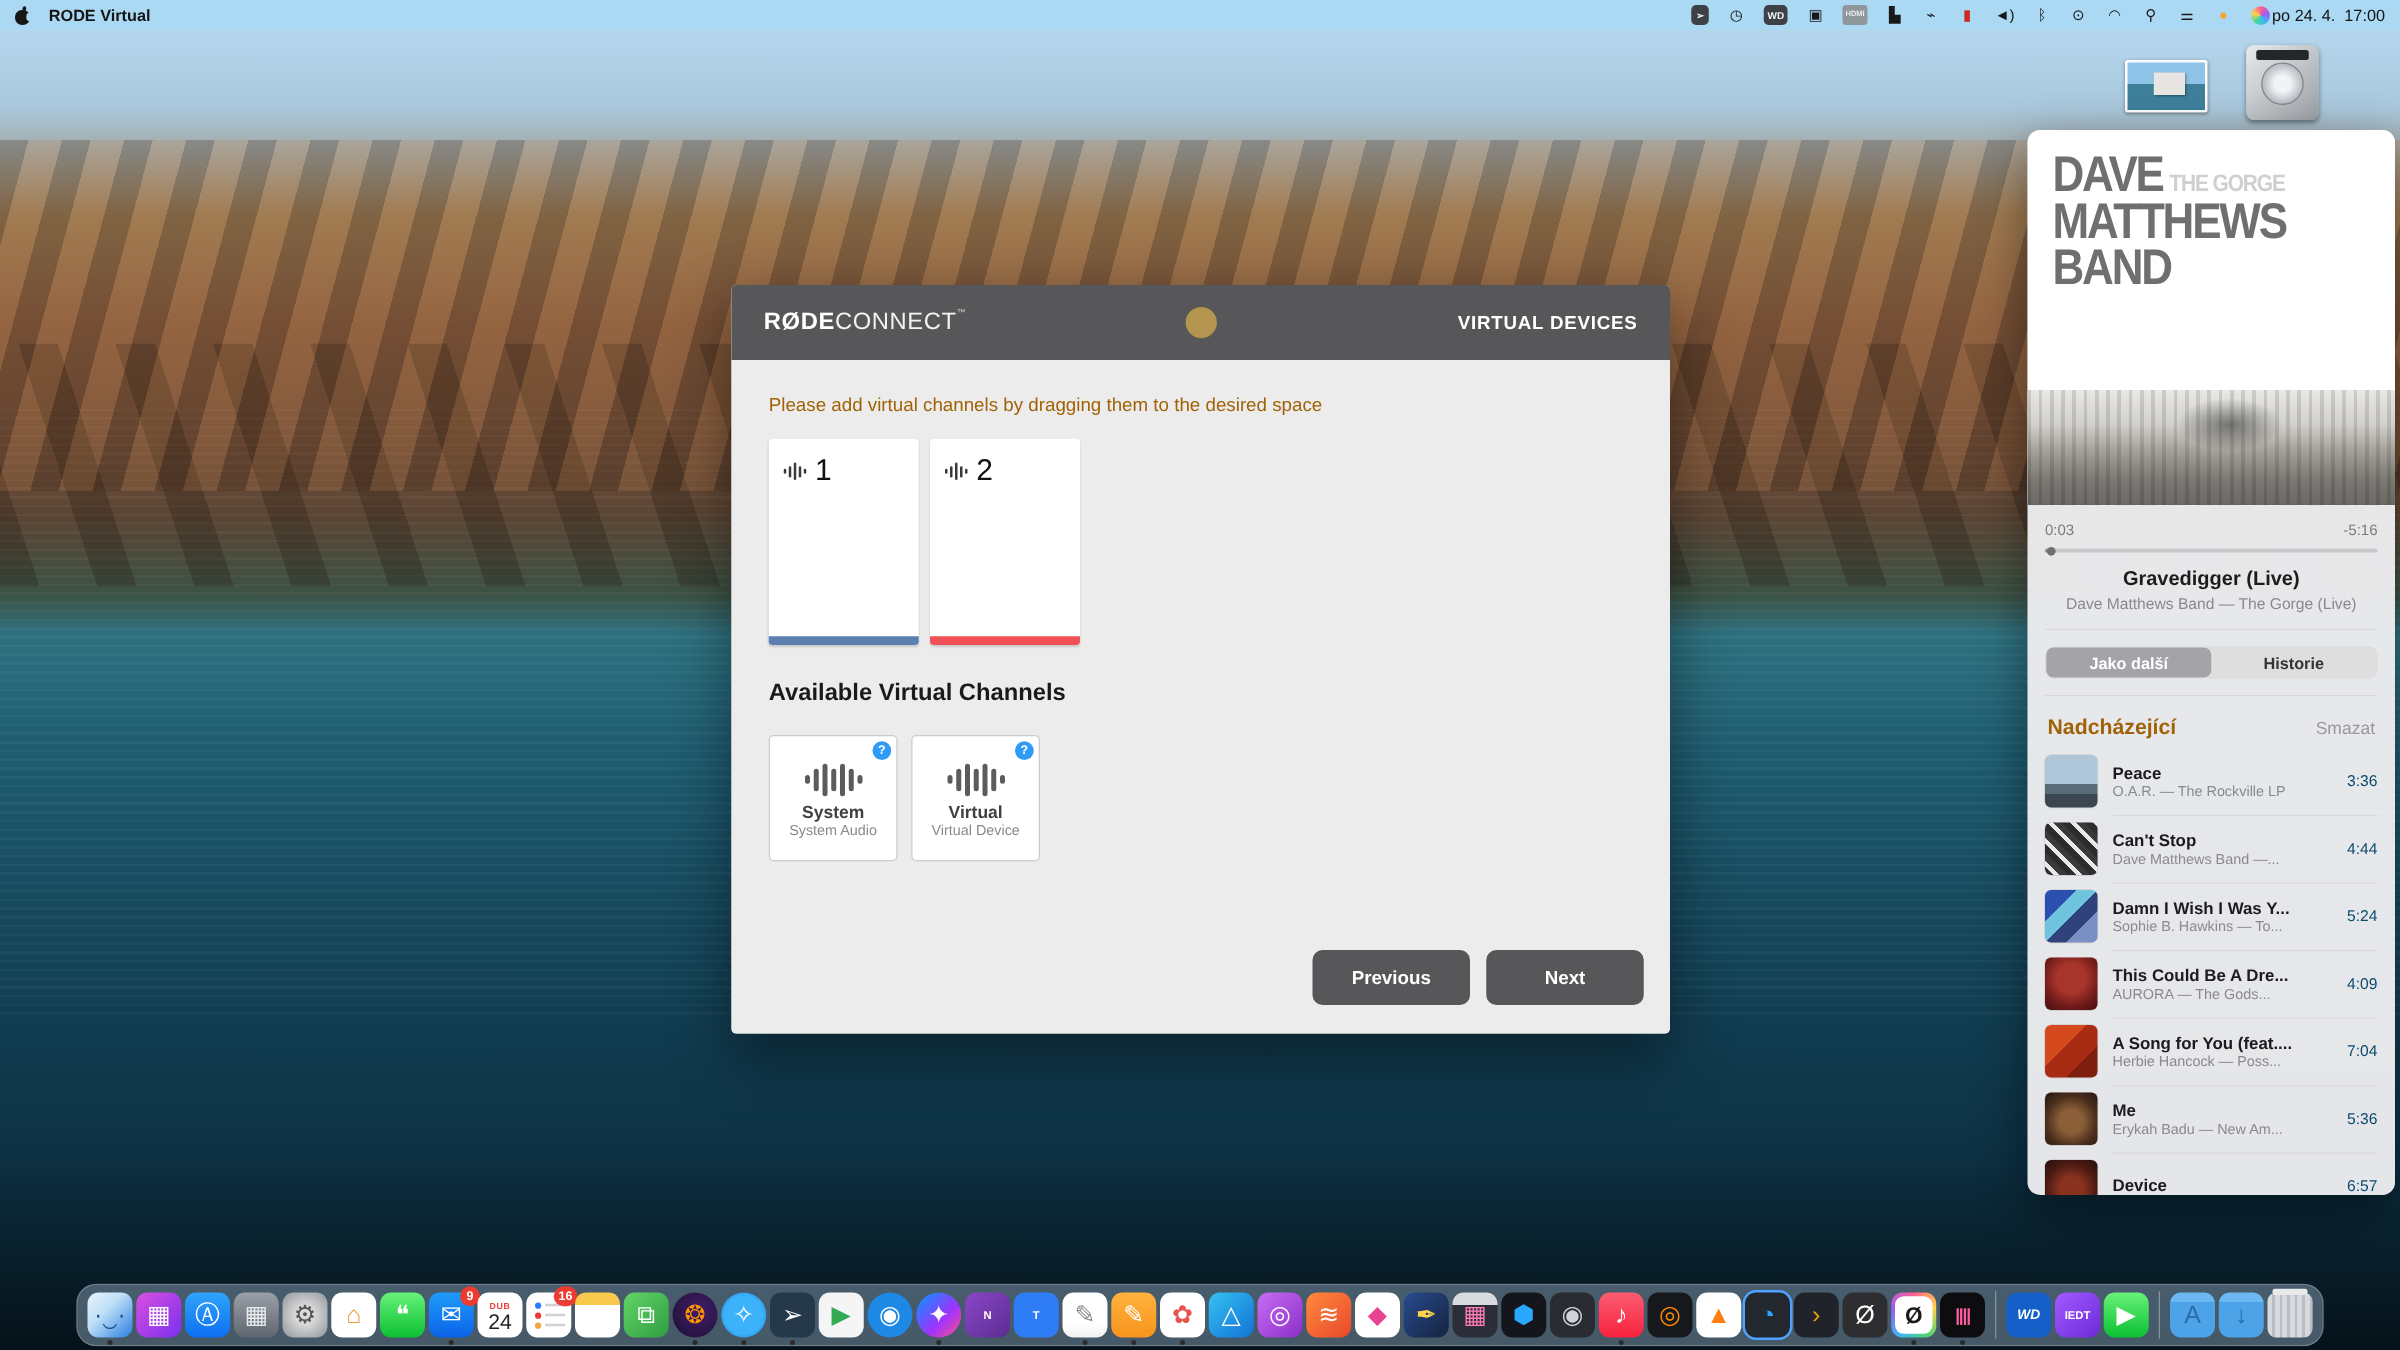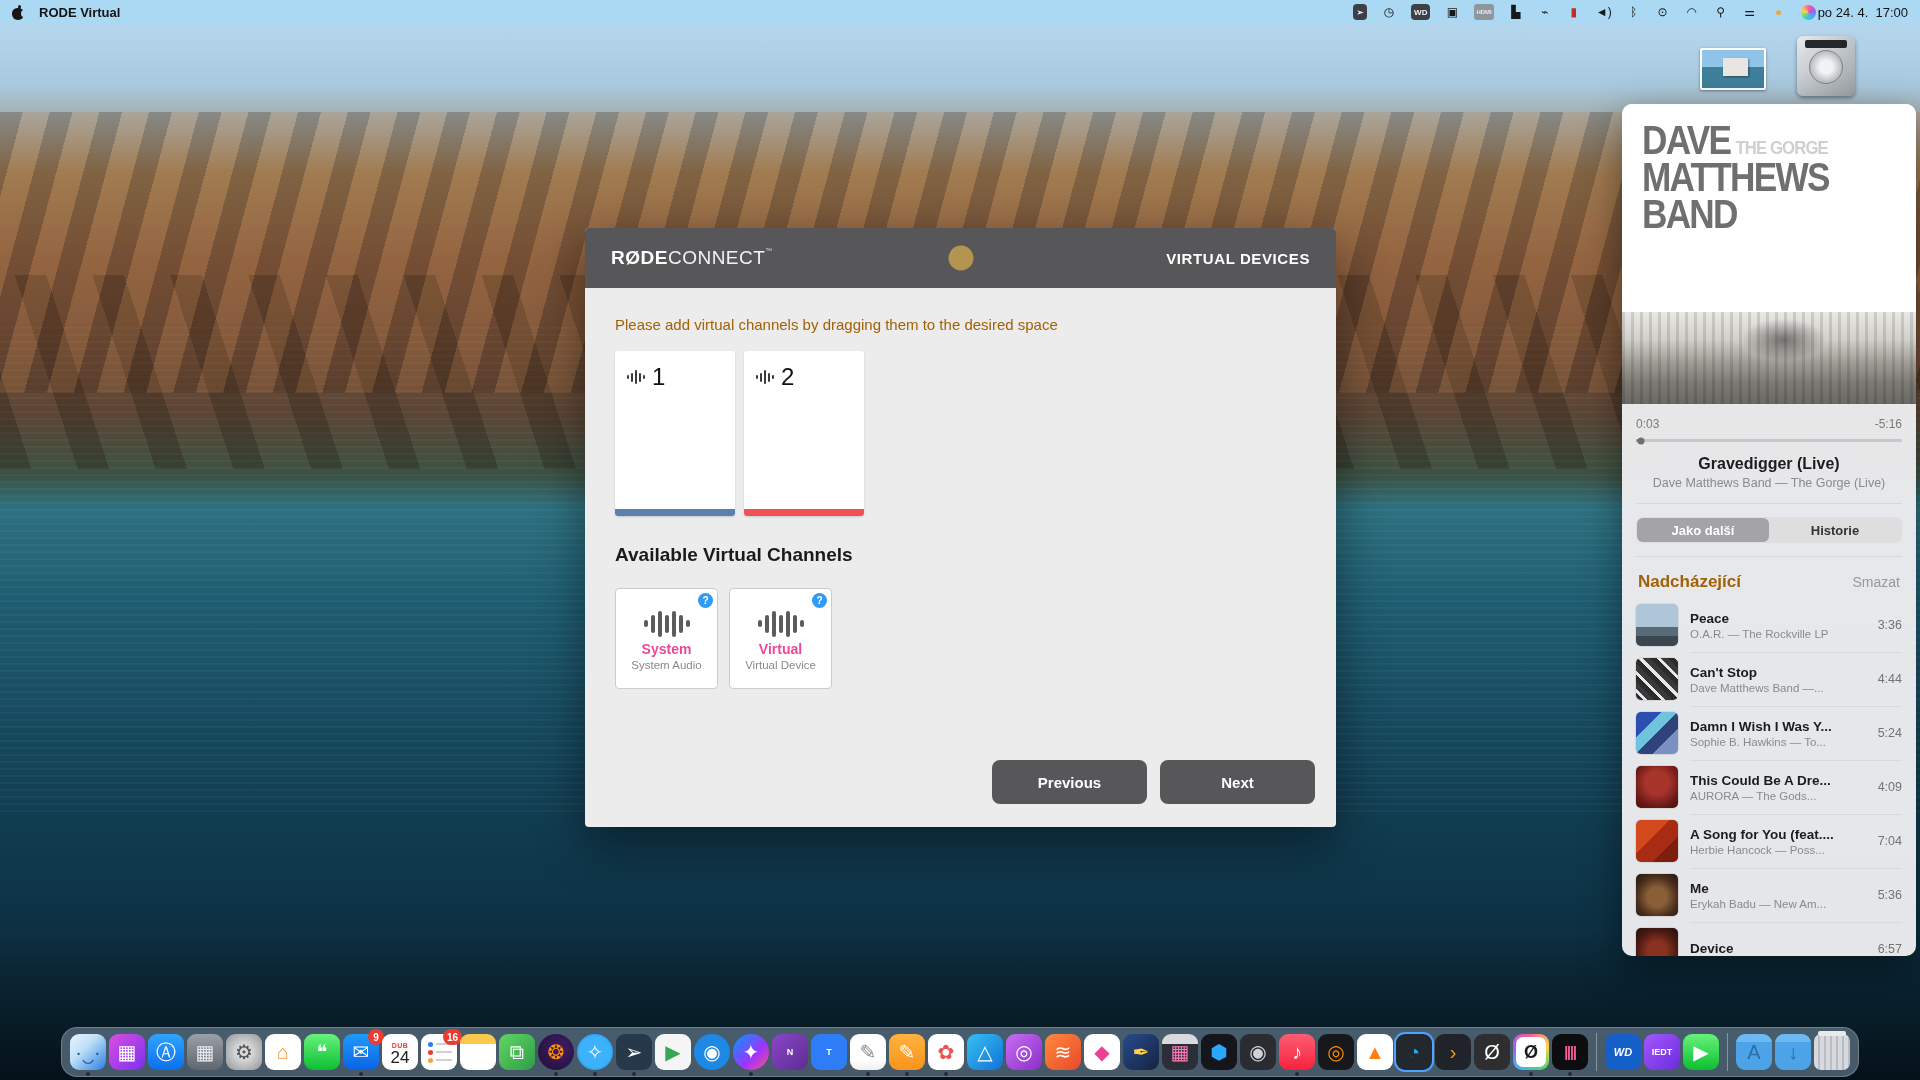--- a/index.html
+++ b/index.html
@@ -69,24 +69,24 @@
   .wave { display:inline-flex; align-items:center; gap:2px; }
   .wave i { width:2px; background:#3a3a3a; border-radius:1px; display:block; }
   .wave.sm i:nth-child(1){height:4px}.wave.sm i:nth-child(2){height:9px}.wave.sm i:nth-child(3){height:14px}.wave.sm i:nth-child(4){height:9px}.wave.sm i:nth-child(5){height:4px}
   .wave.lg { gap:3px; }
   .wave.lg i { width:4px; background:#5c5c5c; border-radius:2px; }
   .wave.lg i:nth-child(1){height:7px}.wave.lg i:nth-child(2){height:18px}.wave.lg i:nth-child(3){height:26px}.wave.lg i:nth-child(4){height:18px}.wave.lg i:nth-child(5){height:26px}.wave.lg i:nth-child(6){height:18px}.wave.lg i:nth-child(7){height:7px}
   .avail-heading { margin-top:28px; font-size:19px; font-weight:bold; color:#1a1a1a; }
   .avail-row { display:flex; gap:11px; margin-top:22px; }
   .avail-card { width:103px; height:101px; background:#fff; border:1px solid #ccc; border-radius:4px; position:relative; display:flex; flex-direction:column; align-items:center; justify-content:center; padding-top:4px; }
   .avail-card .q { position:absolute; top:4px; right:4px; width:15px; height:15px; border-radius:50%; background:#2f9bf4; color:#fff; font-size:10px; font-weight:bold; display:flex; align-items:center; justify-content:center; }
-  .avail-name { margin-top:4px; font-size:14px; font-weight:600; color:#ec4899; }
+  .avail-name { margin-top:4px; font-size:14px; font-weight:600; color:#404040; }
   .avail-dev { margin-top:2px; font-size:11.5px; color:#8a8a8a; }
   .btn-row { position:absolute; right:21px; bottom:23px; display:flex; gap:13px; }
-  .btn { width:155px; height:44px; background:#57575a; border:none; border-radius:8px; color:#fff; font-size:15px; font-weight:bold; font-family:inherit; }
+  .btn { width:126px; height:44px; background:#57575a; border:none; border-radius:8px; color:#fff; font-size:15px; font-weight:bold; font-family:inherit; }
 
   
   .player {
     position:absolute; left:1622px; top:104px; width:294px; height:852px;
     background:rgba(236,236,238,.97); border-radius:10px; overflow:hidden;
     box-shadow:0 14px 40px rgba(0,0,0,.45); z-index:20; font-size:13px;
   }
   .art { height:300px; background:#fff; position:relative; padding:18px 0 0 20px; }
   .art .ln { font-weight:800; font-size:40px; line-height:.92; color:#6f6f6f; letter-spacing:-2px; transform:scaleX(.88); transform-origin:left; white-space:nowrap; }
   .art .sub-inline { font-size:19px; color:#cfcfcf; letter-spacing:-1px; font-weight:800; margin-left:6px; }
@@ -109,21 +109,21 @@
   .queue-head { display:flex; justify-content:space-between; align-items:baseline; padding:0 16px; margin-top:15px; }
   .queue-title { font-size:17px; font-weight:bold; color:#a16207; }
   .queue-clear { font-size:14px; color:#98989d; }
   .tracks { margin-top:6px; }
   .trk { display:flex; align-items:center; padding:6px 14px; position:relative; }
   .trk + .trk::before { content:""; position:absolute; left:68px; right:14px; top:0; height:1px; background:#d9d9db; }
   .thumb { width:42px; height:42px; border-radius:5px; flex:none; box-shadow:0 0 0 .5px rgba(0,0,0,.15); }
   .tinfo { flex:1; padding-left:12px; min-width:0; }
   .tname { font-size:13.5px; font-weight:600; color:#1c1c1e; white-space:nowrap; overflow:hidden; }
   .tartist { font-size:11.5px; color:#8a8a8e; margin-top:2px; white-space:nowrap; overflow:hidden; }
-  .ttime { font-size:12.5px; color:#737373; padding-left:8px; }
+  .ttime { font-size:12.5px; color:#0c4a6e; padding-left:8px; }
 
   
   .dock {
     position:absolute; left:50%; bottom:3px; transform:translateX(-50%);
     height:50px; background:rgba(124,148,168,.55); border:1px solid rgba(255,255,255,.22);
     border-radius:16px; display:flex; align-items:center; gap:3px; padding:0 8px; z-index:40;
   }
   .dicon { width:36px; height:36px; border-radius:9px; position:relative; display:flex; align-items:center; justify-content:center; font-size:20px; flex:none; }
   .dicon.round { border-radius:50%; }
   .dicon .g { line-height:1; }

